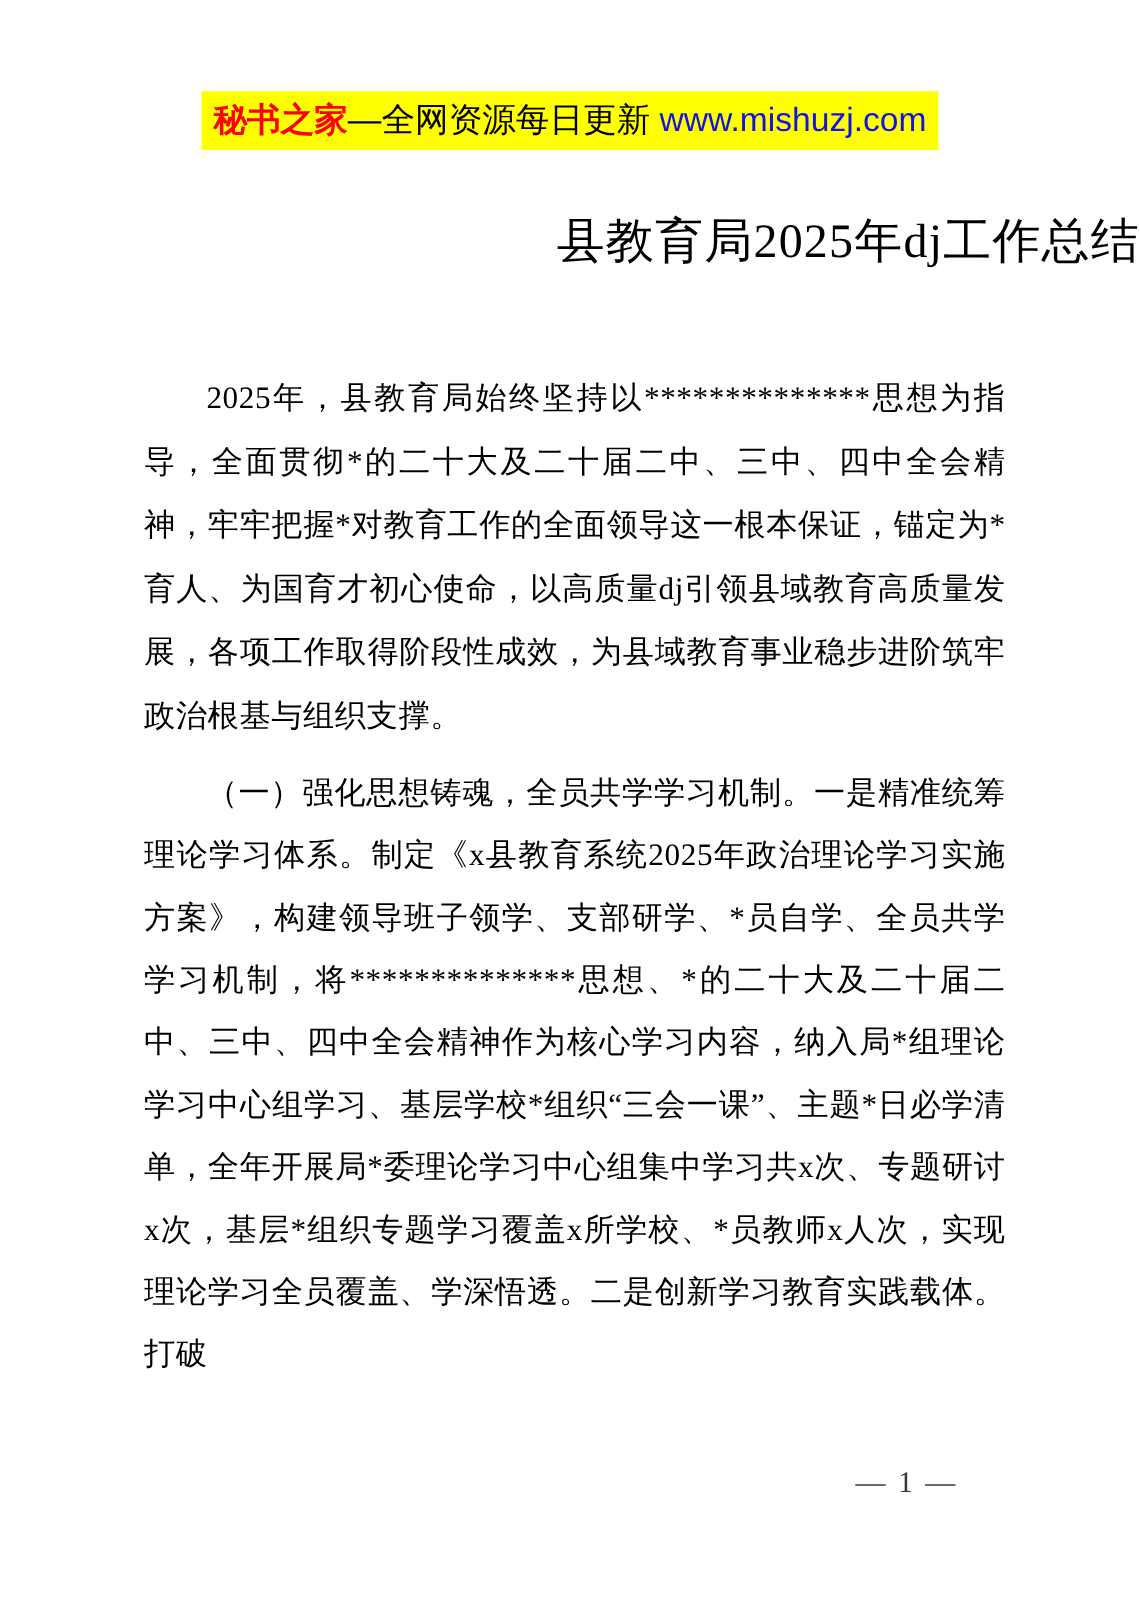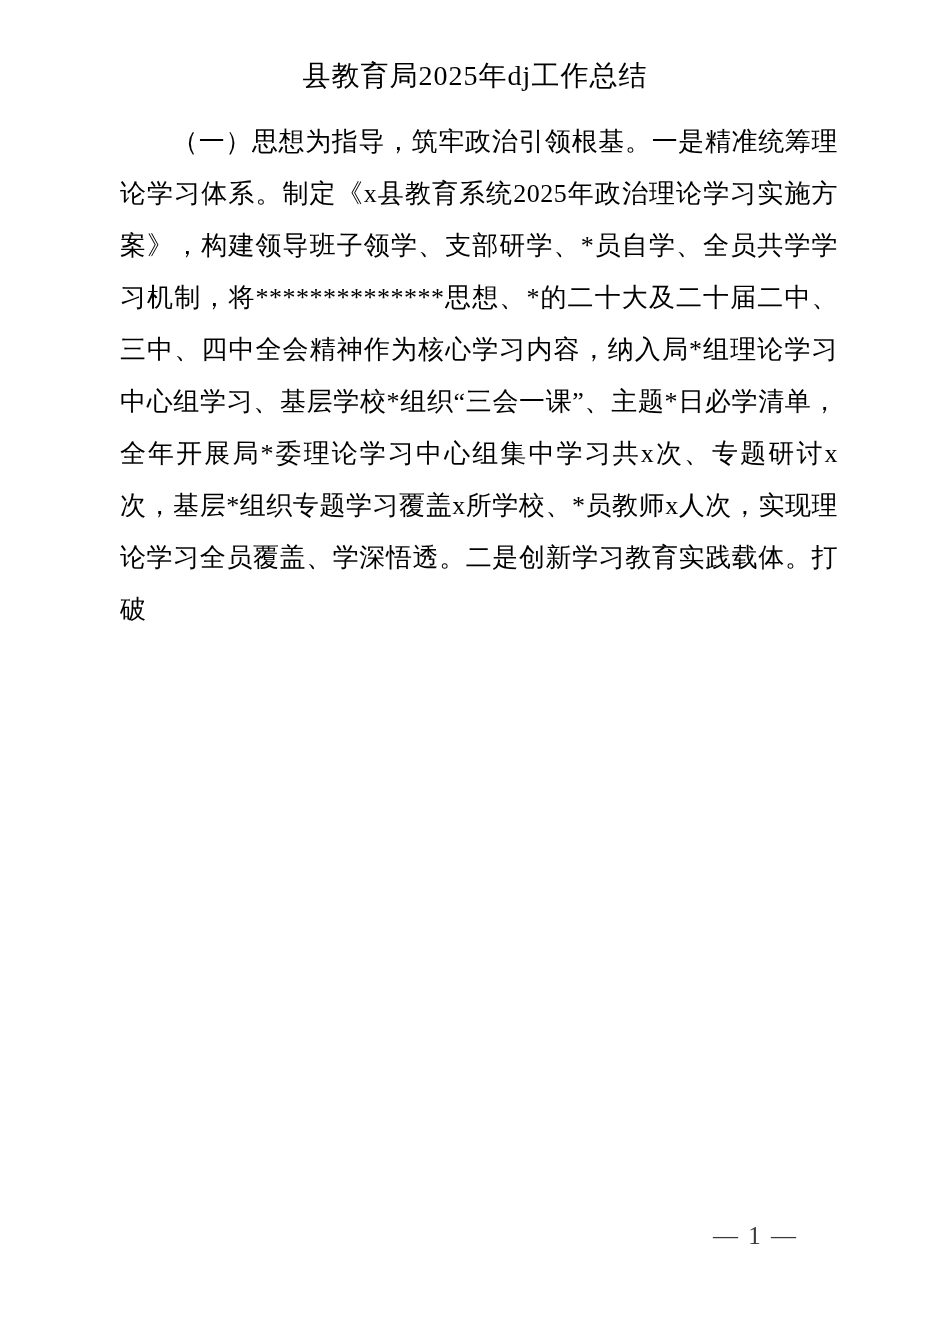--- a/index.html
+++ b/index.html
@@ -31,22 +31,22 @@
   }
   .banner .brand {
     font-weight: bold;
   }
   .banner .url {
     text-decoration: none;
   }
   
   .doc-title {
     margin: 48px 0 0 0;
-    text-align: center;
-    font-size: 28px;
+    text-align: right;
+    font-size: 40px;
     line-height: 56px;
     font-weight: 400;
     letter-spacing: 1px;
   }
   
   .body-text {
     margin-left: 120px;
     width: 718px;
     font-size: 26px;
     text-align: justify;
@@ -84,26 +84,30 @@
     line-height: 32px;
     color: #3a3a3a;
     letter-spacing: 2px;
   }
 </style>
 </head>
 <body>
 
 <div class="page">
 
+  <div class="banner">
+    <span class="highlight" style="background: rgb(255, 255, 0);"><span class="brand" style="color: rgb(255, 0, 0);">秘书之家</span><span class="tagline" style="color: rgb(0, 0, 0);">—全网资源每日更新 </span><a class="url" href="#" style="color: rgb(20, 20, 224);">www.mishuzj.com</a></span>
+  </div>
 
   <h1 class="doc-title">县教育局2025年dj工作总结</h1>
 
   <div class="body-text">
 
+    <p class="intro">2025年，县教育局始终坚持以**************思想为指导，全面贯彻*的二十大及二十届二中、三中、四中全会精神，牢牢把握*对教育工作的全面领导这一根本保证，锚定为*育人、为国育才初心使命，以高质量dj引领县域教育高质量发展，各项工作取得阶段性成效，为县域教育事业稳步进阶筑牢政治根基与组织支撑。</p>
 
 
-    <p class="subsection"><span>（一）思想为指导，筑牢政治引领根基。</span><b>一是</b><span>精准统筹理论学习体系。制定《x县教育系统2025年政治理论学习实施方案》，构建领导班子领学、支部研学、*员自学、全员共学学习机制，将**************思想、*的二十大及二十届二中、三中、四中全会精神作为核心学习内容，纳入局*组理论学习中心组学习、基层学校*组织“三会一课”、主题*日必学清单，全年开展局*委理论学习中心组集中学习共x次、专题研讨x次，基层*组织专题学习覆盖x所学校、*员教师x人次，实现理论学习全员覆盖、学深悟透。</span><b>二是</b><span>创新学习教育实践载体。打破</span></p>
+    <p class="subsection"><span>（一）强化思想铸魂，全员共学学习机制。</span><b>一是</b><span>精准统筹理论学习体系。制定《x县教育系统2025年政治理论学习实施方案》，构建领导班子领学、支部研学、*员自学、全员共学学习机制，将**************思想、*的二十大及二十届二中、三中、四中全会精神作为核心学习内容，纳入局*组理论学习中心组学习、基层学校*组织“三会一课”、主题*日必学清单，全年开展局*委理论学习中心组集中学习共x次、专题研讨x次，基层*组织专题学习覆盖x所学校、*员教师x人次，实现理论学习全员覆盖、学深悟透。</span><b>二是</b><span>创新学习教育实践载体。打破</span></p>
 
   </div>
 
   <div class="page-number">— 1 —</div>
 
 </div>
 
 </body></html>

